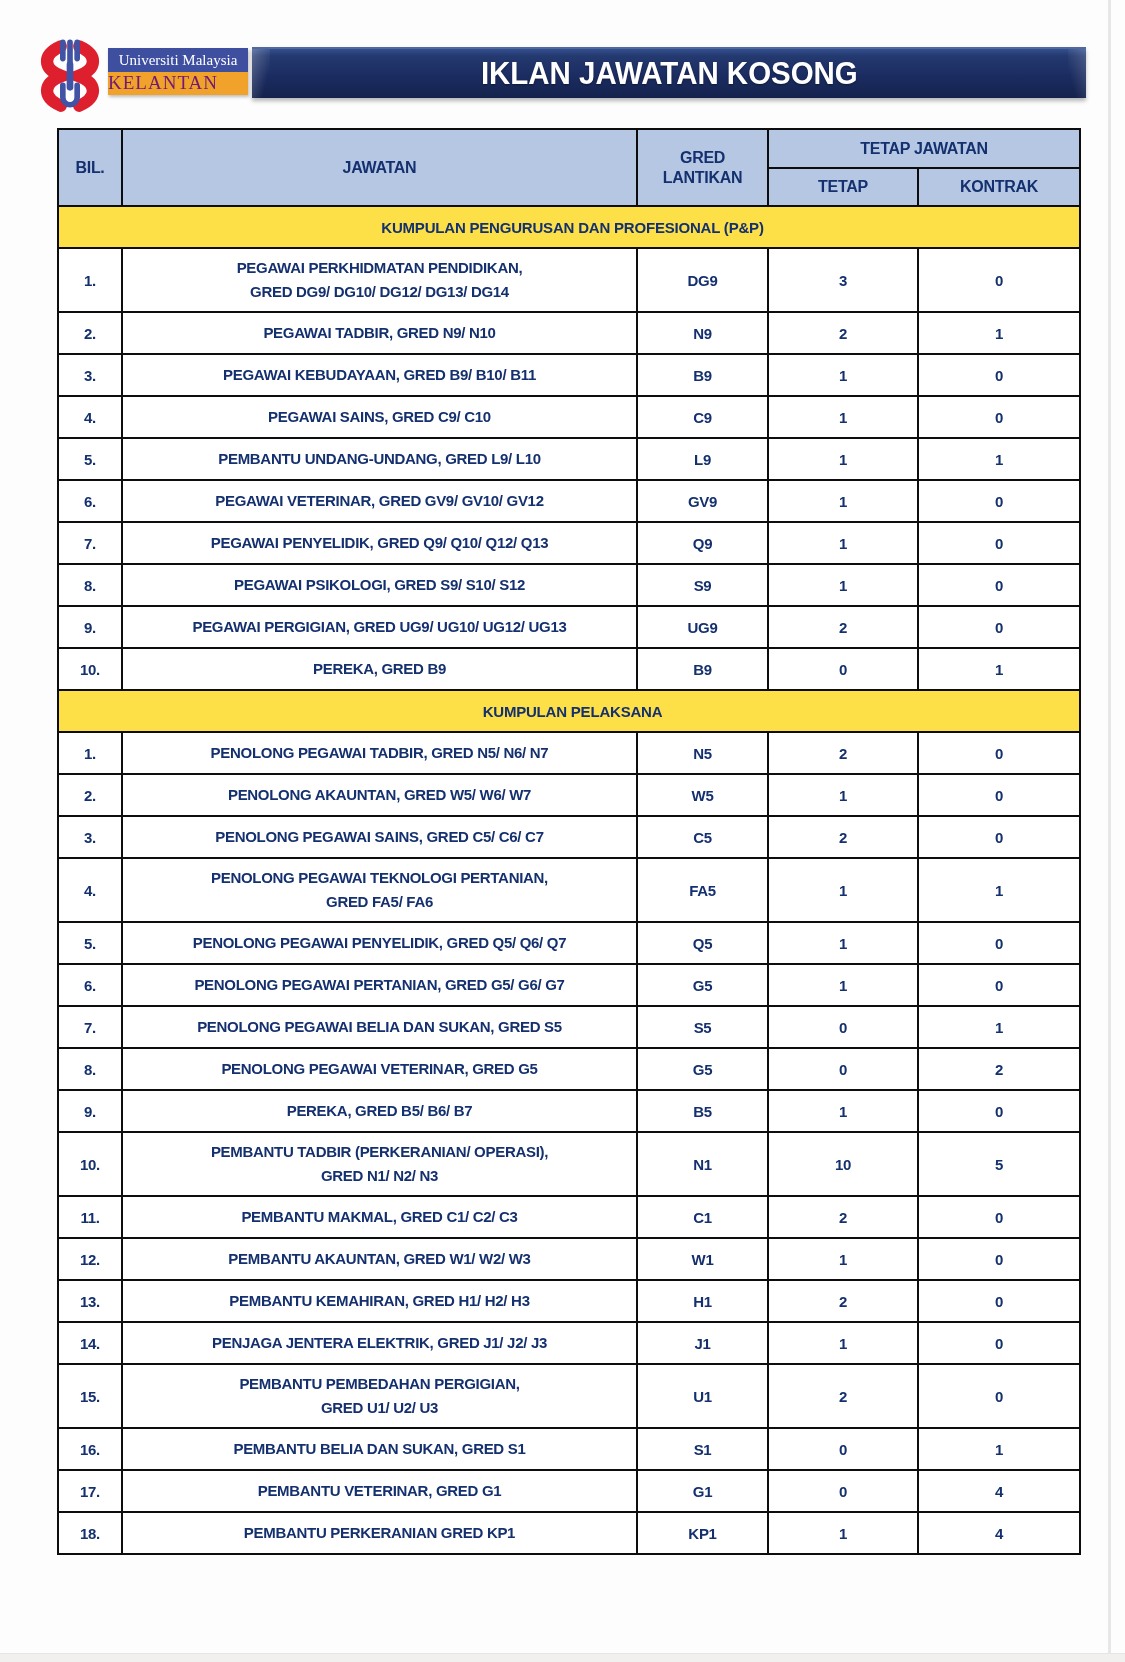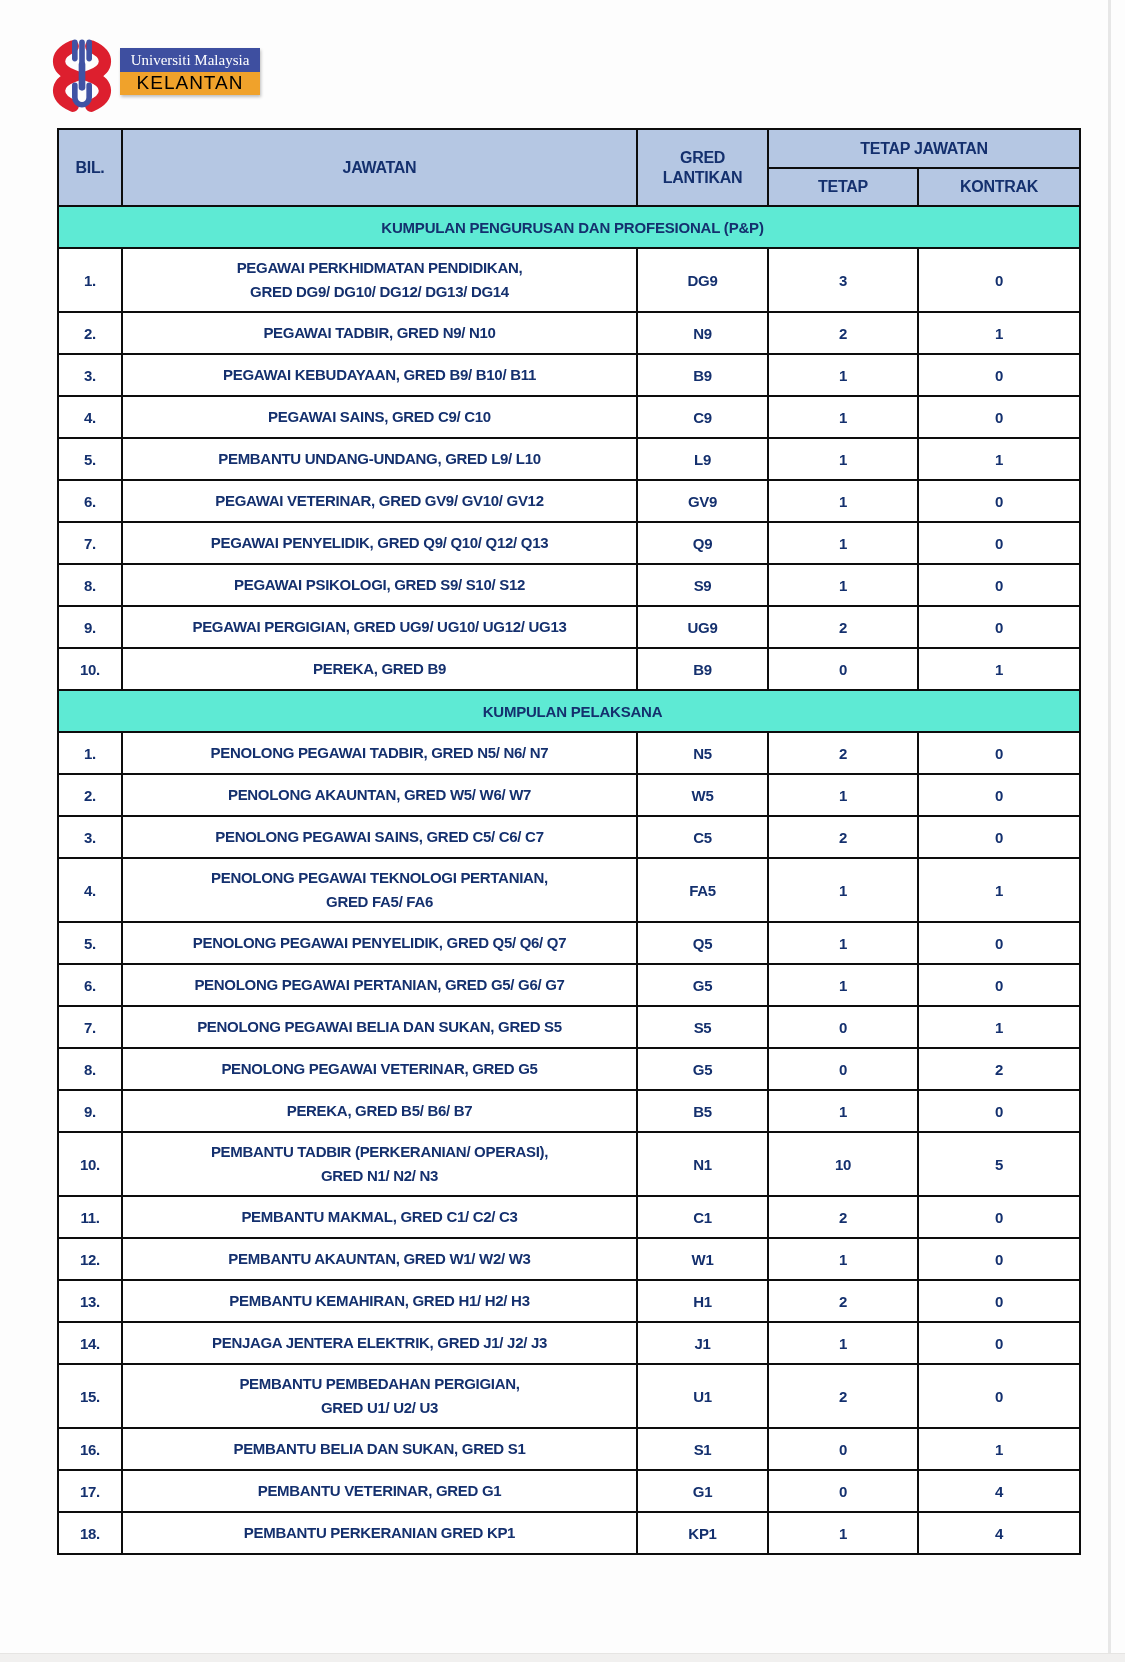--- a/index.html
+++ b/index.html
@@ -1,35 +1,35 @@
 <!DOCTYPE html>
 <html><head>
 <meta charset="utf-8">
 <style>
   html,body{margin:0;padding:0;}
   body{
     width:1125px;height:1662px;position:relative;background:#fdfdfd;
     font-family:"Liberation Sans",sans-serif;overflow:hidden;
   }
   
-  .masthead{position:absolute;left:12px;top:0;width:1021px;height:128px;}
+  .masthead{position:absolute;left:0;top:0;width:1021px;height:128px;}
   .logo-mark{position:absolute;left:36px;top:34px;width:68px;height:82px;}
   .logo-text{
     position:absolute;left:108px;top:48px;width:140px;height:47px;
     box-shadow:1px 2px 3px rgba(0,0,0,.25);
   }
   .logo-text .row1{
     height:24px;background:#3e4fa0;color:#fff;
     font-family:"Liberation Serif",serif;font-size:15px;line-height:24px;
     text-align:center;white-space:nowrap;
   }
   .logo-text .row2{
-    height:23px;background:#f0a22b;color:#000000;
-    font-family:Liberation Sans, sans-serif;font-size:19px;line-height:22px;
-    text-align:center;letter-spacing:1px;white-space:nowrap;
+    height:23px;background:#f0a22b;color:#701a75;
+    font-family:Liberation Serif, serif;font-size:19px;line-height:22px;
+    letter-spacing:1px;white-space:nowrap;
   }
   .banner{
     position:absolute;left:252px;top:47px;width:834px;height:51px;
     background:linear-gradient(180deg,#33508f 0%,#24396f 14%,#1b2c61 55%,#14224c 100%);
     border-top:2px solid #51699f;box-sizing:border-box;
     box-shadow:0 3px 4px rgba(0,0,0,.28);
     display:flex;align-items:center;justify-content:center;
   }
   .banner::before{
     content:"";position:absolute;left:0;top:0;bottom:0;width:18px;
@@ -58,21 +58,21 @@
   .vacancy-table thead th{
     background:#b5c7e3;font-size:16px;
   }
   .vacancy-table thead tr:first-child{height:39px;}
   .vacancy-table thead tr:last-child{height:38px;}
   th.gred{white-space:pre-line;line-height:20px;}
   tr.section-row td{
     background:#b5c7e3;height:38px;font-size:16px;letter-spacing:-0.2px;
   }
   .vacancy-table tbody td{font-size:15px;background:#ffffff;height:42px;}
-  tr.section-row td{background:#5eead4;padding-left:8px;}
+  tr.section-row td{background:#fde047;padding-left:8px;}
   tr.tall td{height:64px;}
   td.jawatan{white-space:pre-line;line-height:24px;padding:2px 24px;}
   
   .page-edge-line{
     position:absolute;left:1108px;top:0;bottom:0;width:3px;background:#e7e7e7;
   }
   .page-bottom-strip{
     position:absolute;left:0;right:0;bottom:0;height:8px;background:#f1f0ef;
     border-top:1px solid #e6e5e3;
   }
@@ -90,20 +90,23 @@
         <path d="M 33 8 V 32" stroke-width="5.5"></path>
         <path d="M 40 8 V 24" stroke-width="5.5"></path>
         <path d="M 33 30 V 52" stroke-width="6.5"></path>
         <path d="M 26 50 V 62 A 7 7 0 0 0 40 62 V 50" stroke-width="5.5"></path>
       </g>
     </svg>
   </div>
   <div class="logo-text">
     <div class="row1">Universiti Malaysia</div>
     <div class="row2">KELANTAN</div>
+  </div>
+  <div class="banner">
+    <span class="banner-title">IKLAN JAWATAN KOSONG</span>
   </div>
 </div>
 
 <table class="vacancy-table">
   <colgroup>
     <col style="width:64px">
       <col style="width:515px">
       <col style="width:131px">
     <col style="width:150px">
       <col style="width:162px">

